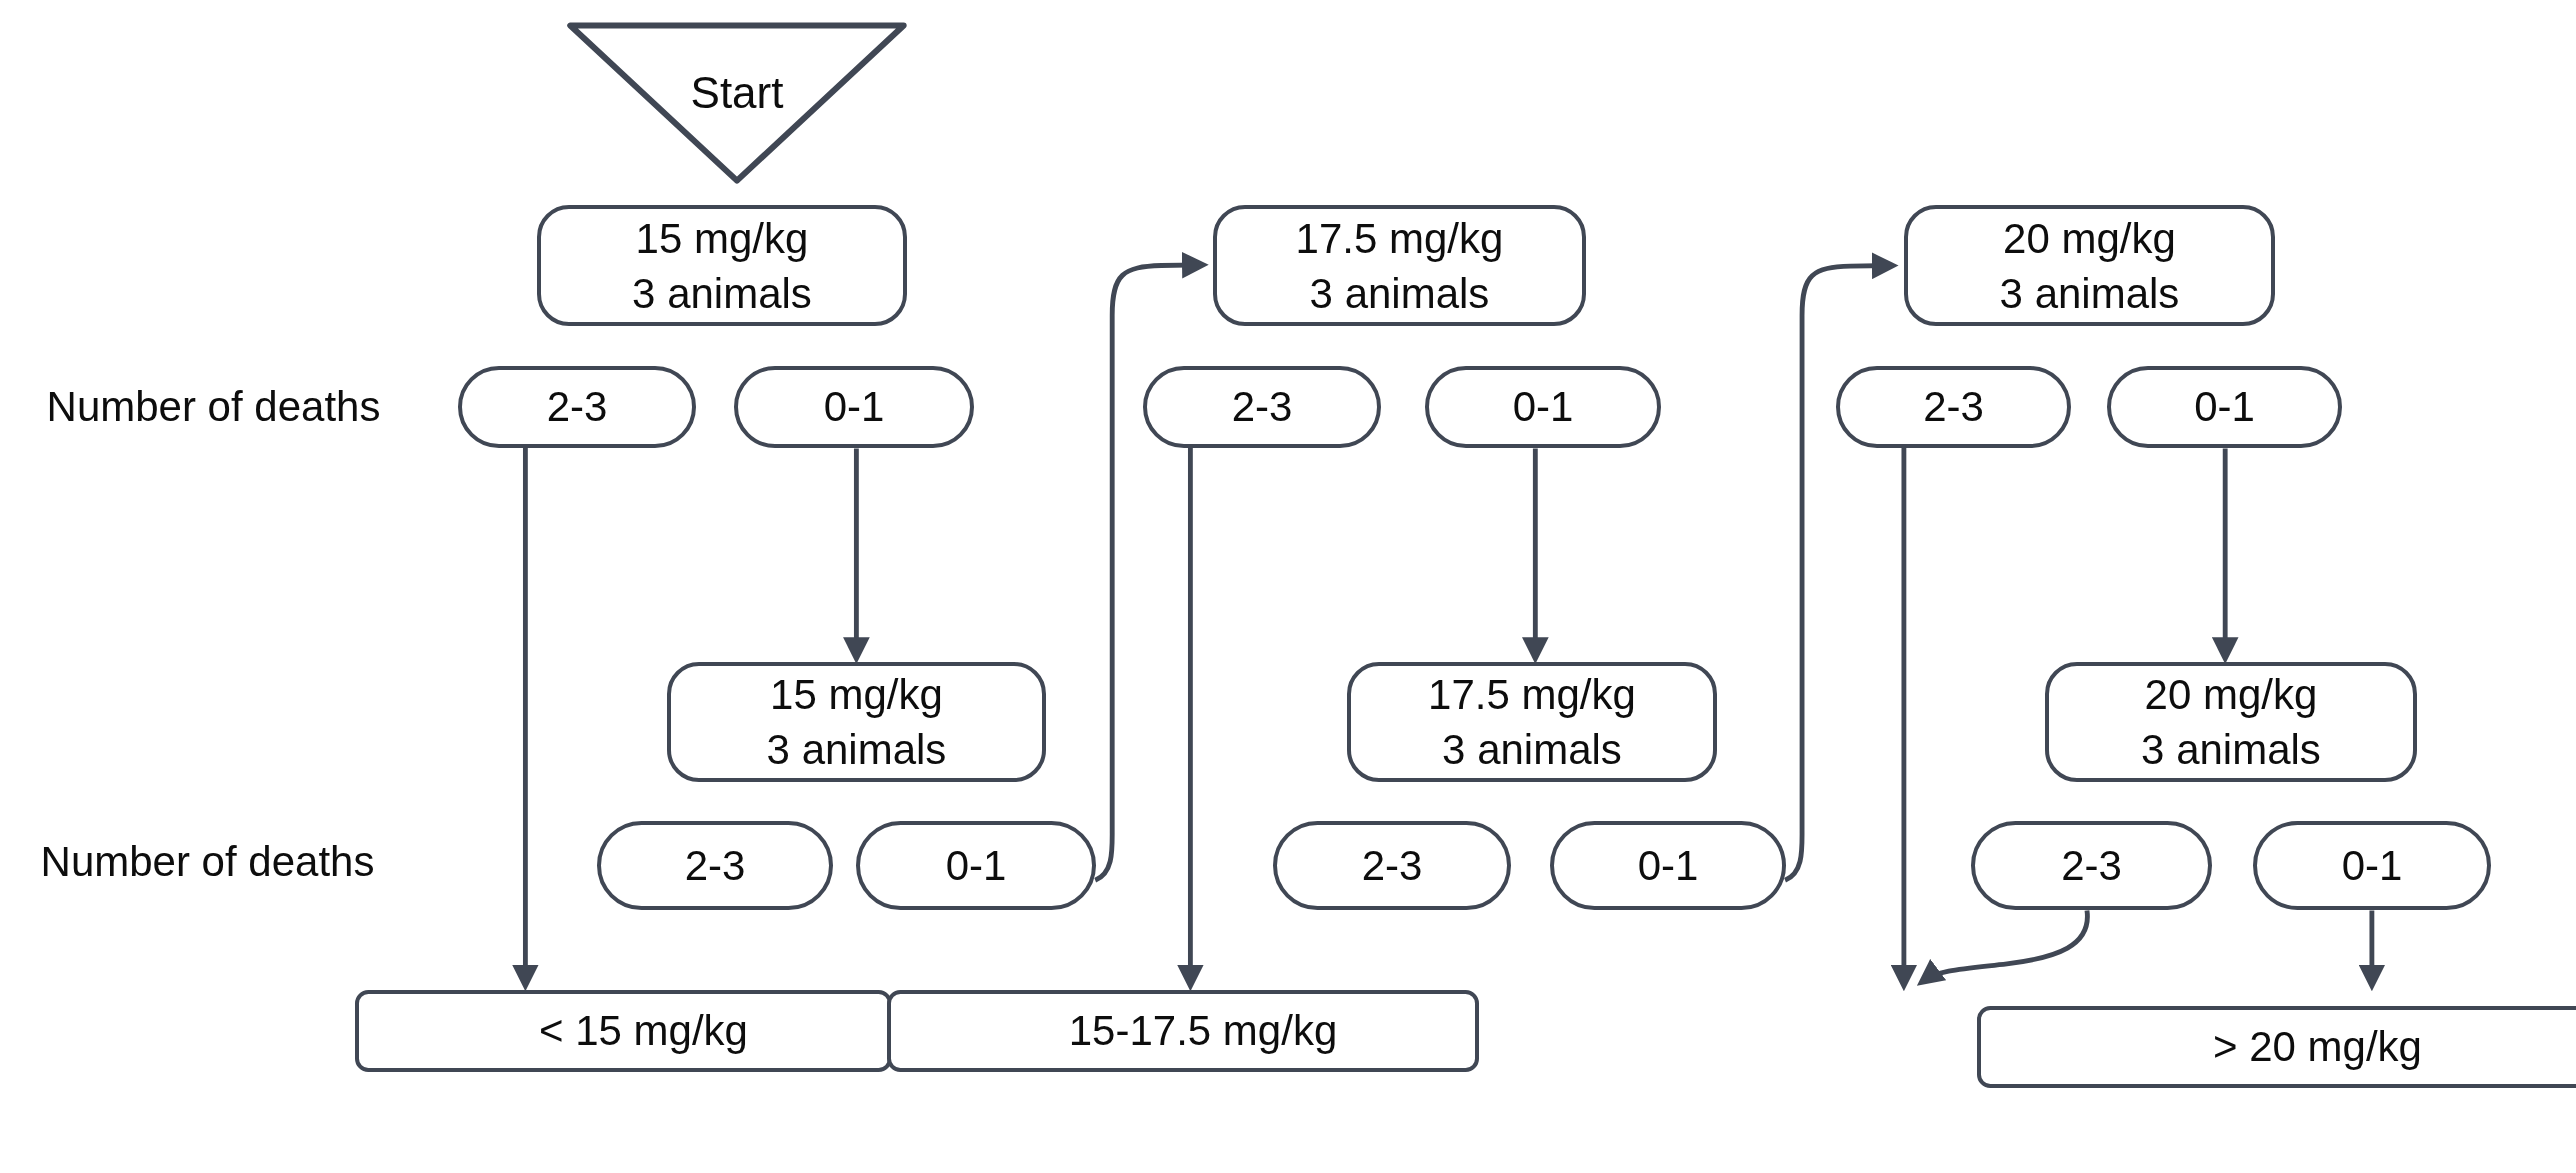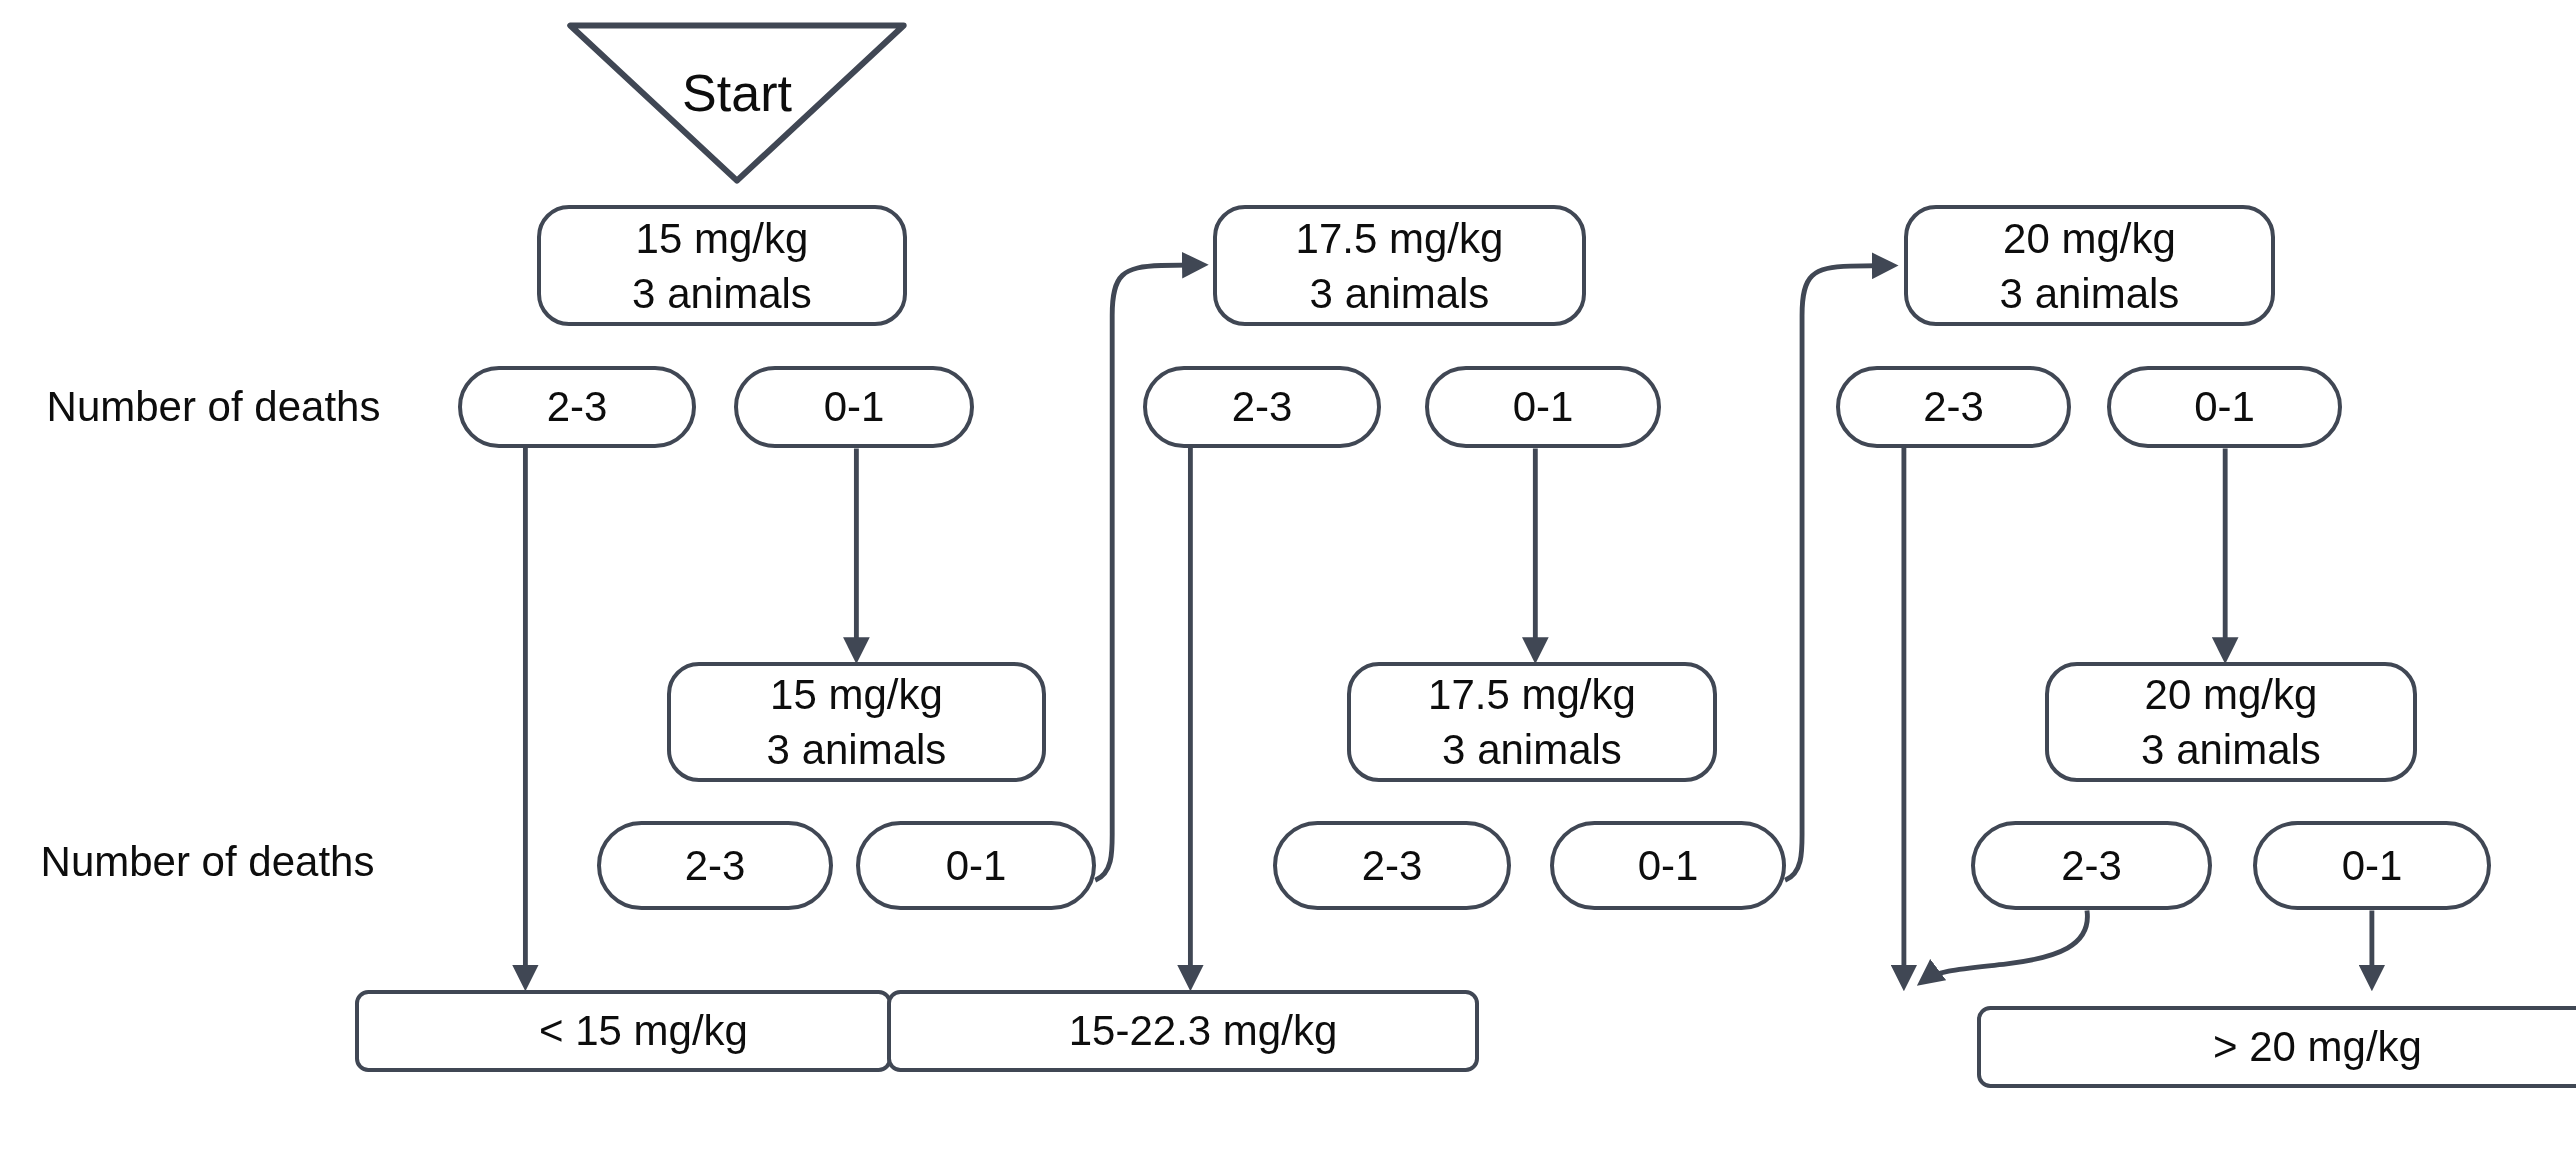--- a/index.html
+++ b/index.html
@@ -21,21 +21,21 @@
   .box{border-radius:32px;flex-direction:column;line-height:55px;}
   .pill{border-radius:55px;}
   .range{border-radius:13.3px;padding-left:40px;}
   .bar{border-radius:13.3px;}
   .rowlabel{
     position:absolute;display:flex;align-items:center;justify-content:center;
     font-size:42px;text-align:center;
   }
   .start-label{
     position:absolute;display:flex;align-items:center;justify-content:center;
-    font-size:52px;text-align:left;
+    font-size:44px;text-align:left;
   }
 </style>
 </head>
 <body>
 
 <div class="canvas">
 
   <svg class="layer" viewBox="0 0 4248 1935">
     <defs>
       <marker id="ah" viewBox="0 0 10 10" refX="7" refY="5" markerWidth="5.5" markerHeight="5.5" orient="auto-start-reverse">
@@ -100,18 +100,18 @@
   <div class="rowlabel" style="left:18px;top:837px;width:379px;height:49px">Number of deaths</div>
 
   <div class="node pill" style="left:597px;top:821px;width:236px;height:89px">2-3</div>
   <div class="node pill" style="left:856px;top:821px;width:240px;height:89px">0-1</div>
   <div class="node pill" style="left:1273px;top:821px;width:238px;height:89px">2-3</div>
   <div class="node pill" style="left:1550px;top:821px;width:236px;height:89px">0-1</div>
   <div class="node pill" style="left:1971px;top:821px;width:241px;height:89px">2-3</div>
   <div class="node pill" style="left:2253px;top:821px;width:238px;height:89px">0-1</div>
 
   <div class="node range" style="left:355px;top:990px;width:537px;height:82px">&lt; 15 mg/kg</div>
-  <div class="node range" style="left:887px;top:990px;width:592px;height:82px">15-22.3 mg/kg</div>
+  <div class="node range" style="left:887px;top:990px;width:592px;height:82px">15-17.5 mg/kg</div>
   <div class="node range" style="left:1977px;top:1006px;width:641px;height:82px">&gt; 20 mg/kg</div>
 
 
 </div>
 
 
 </body></html>

